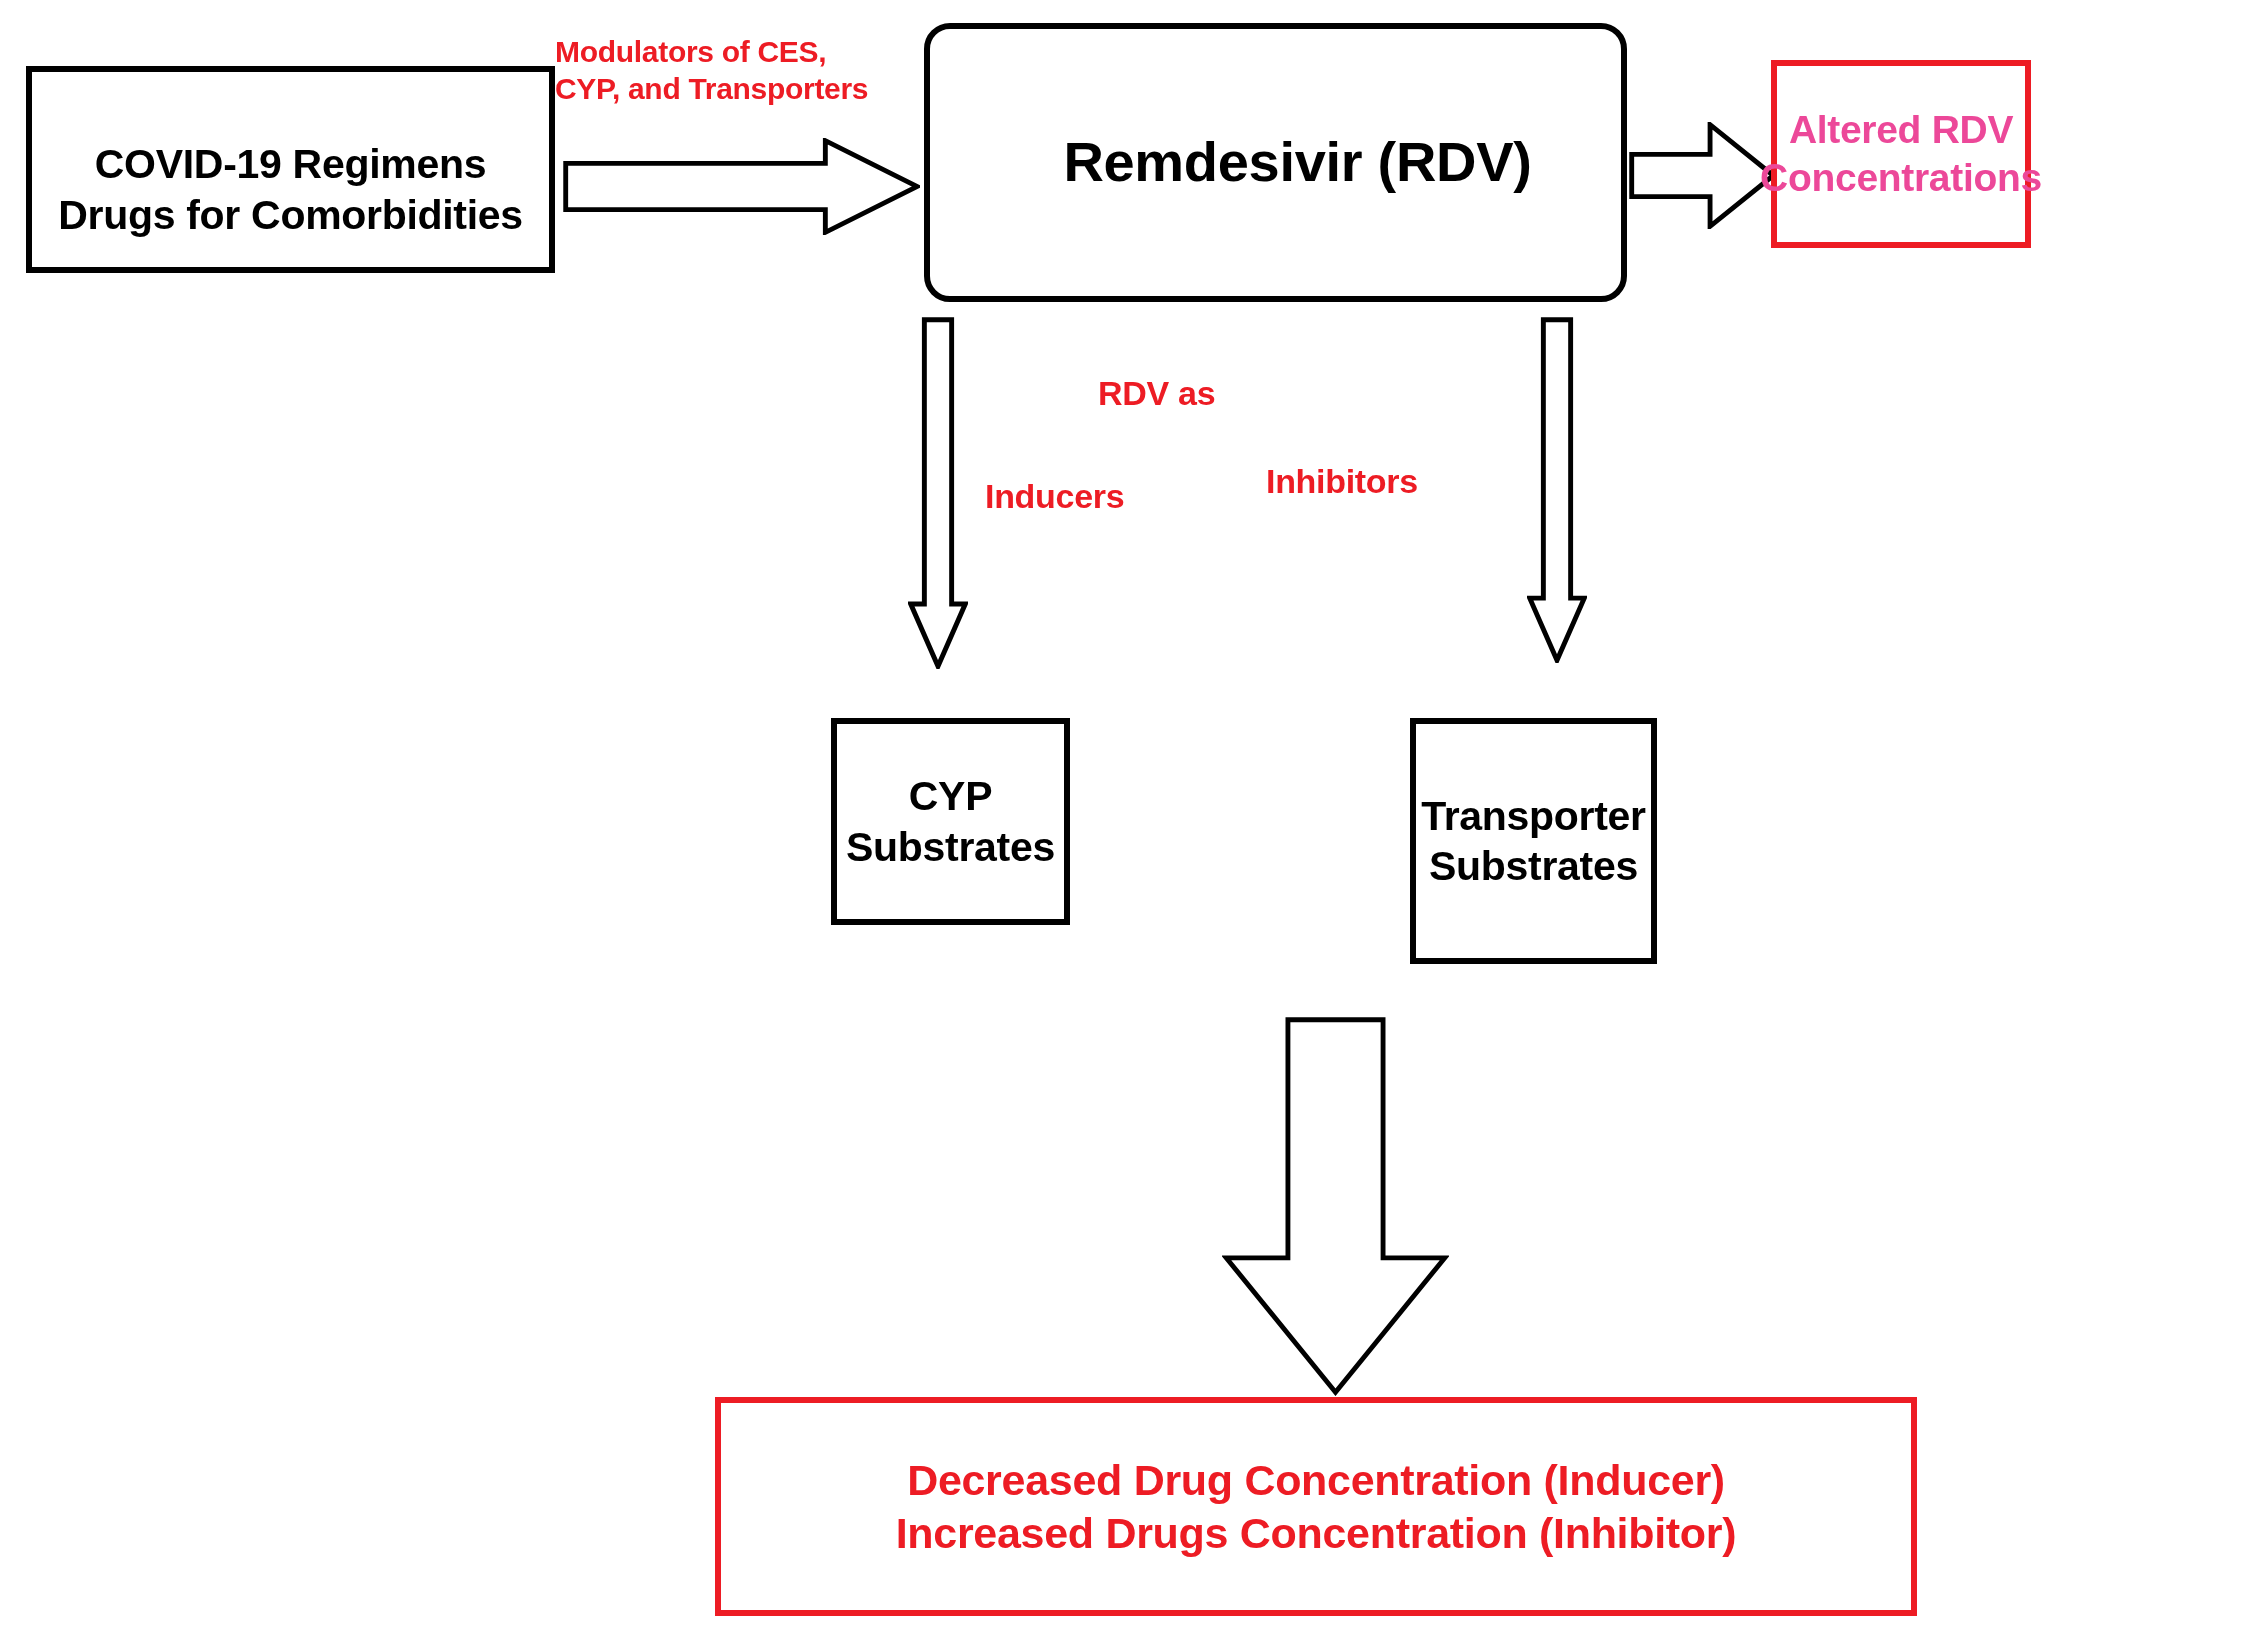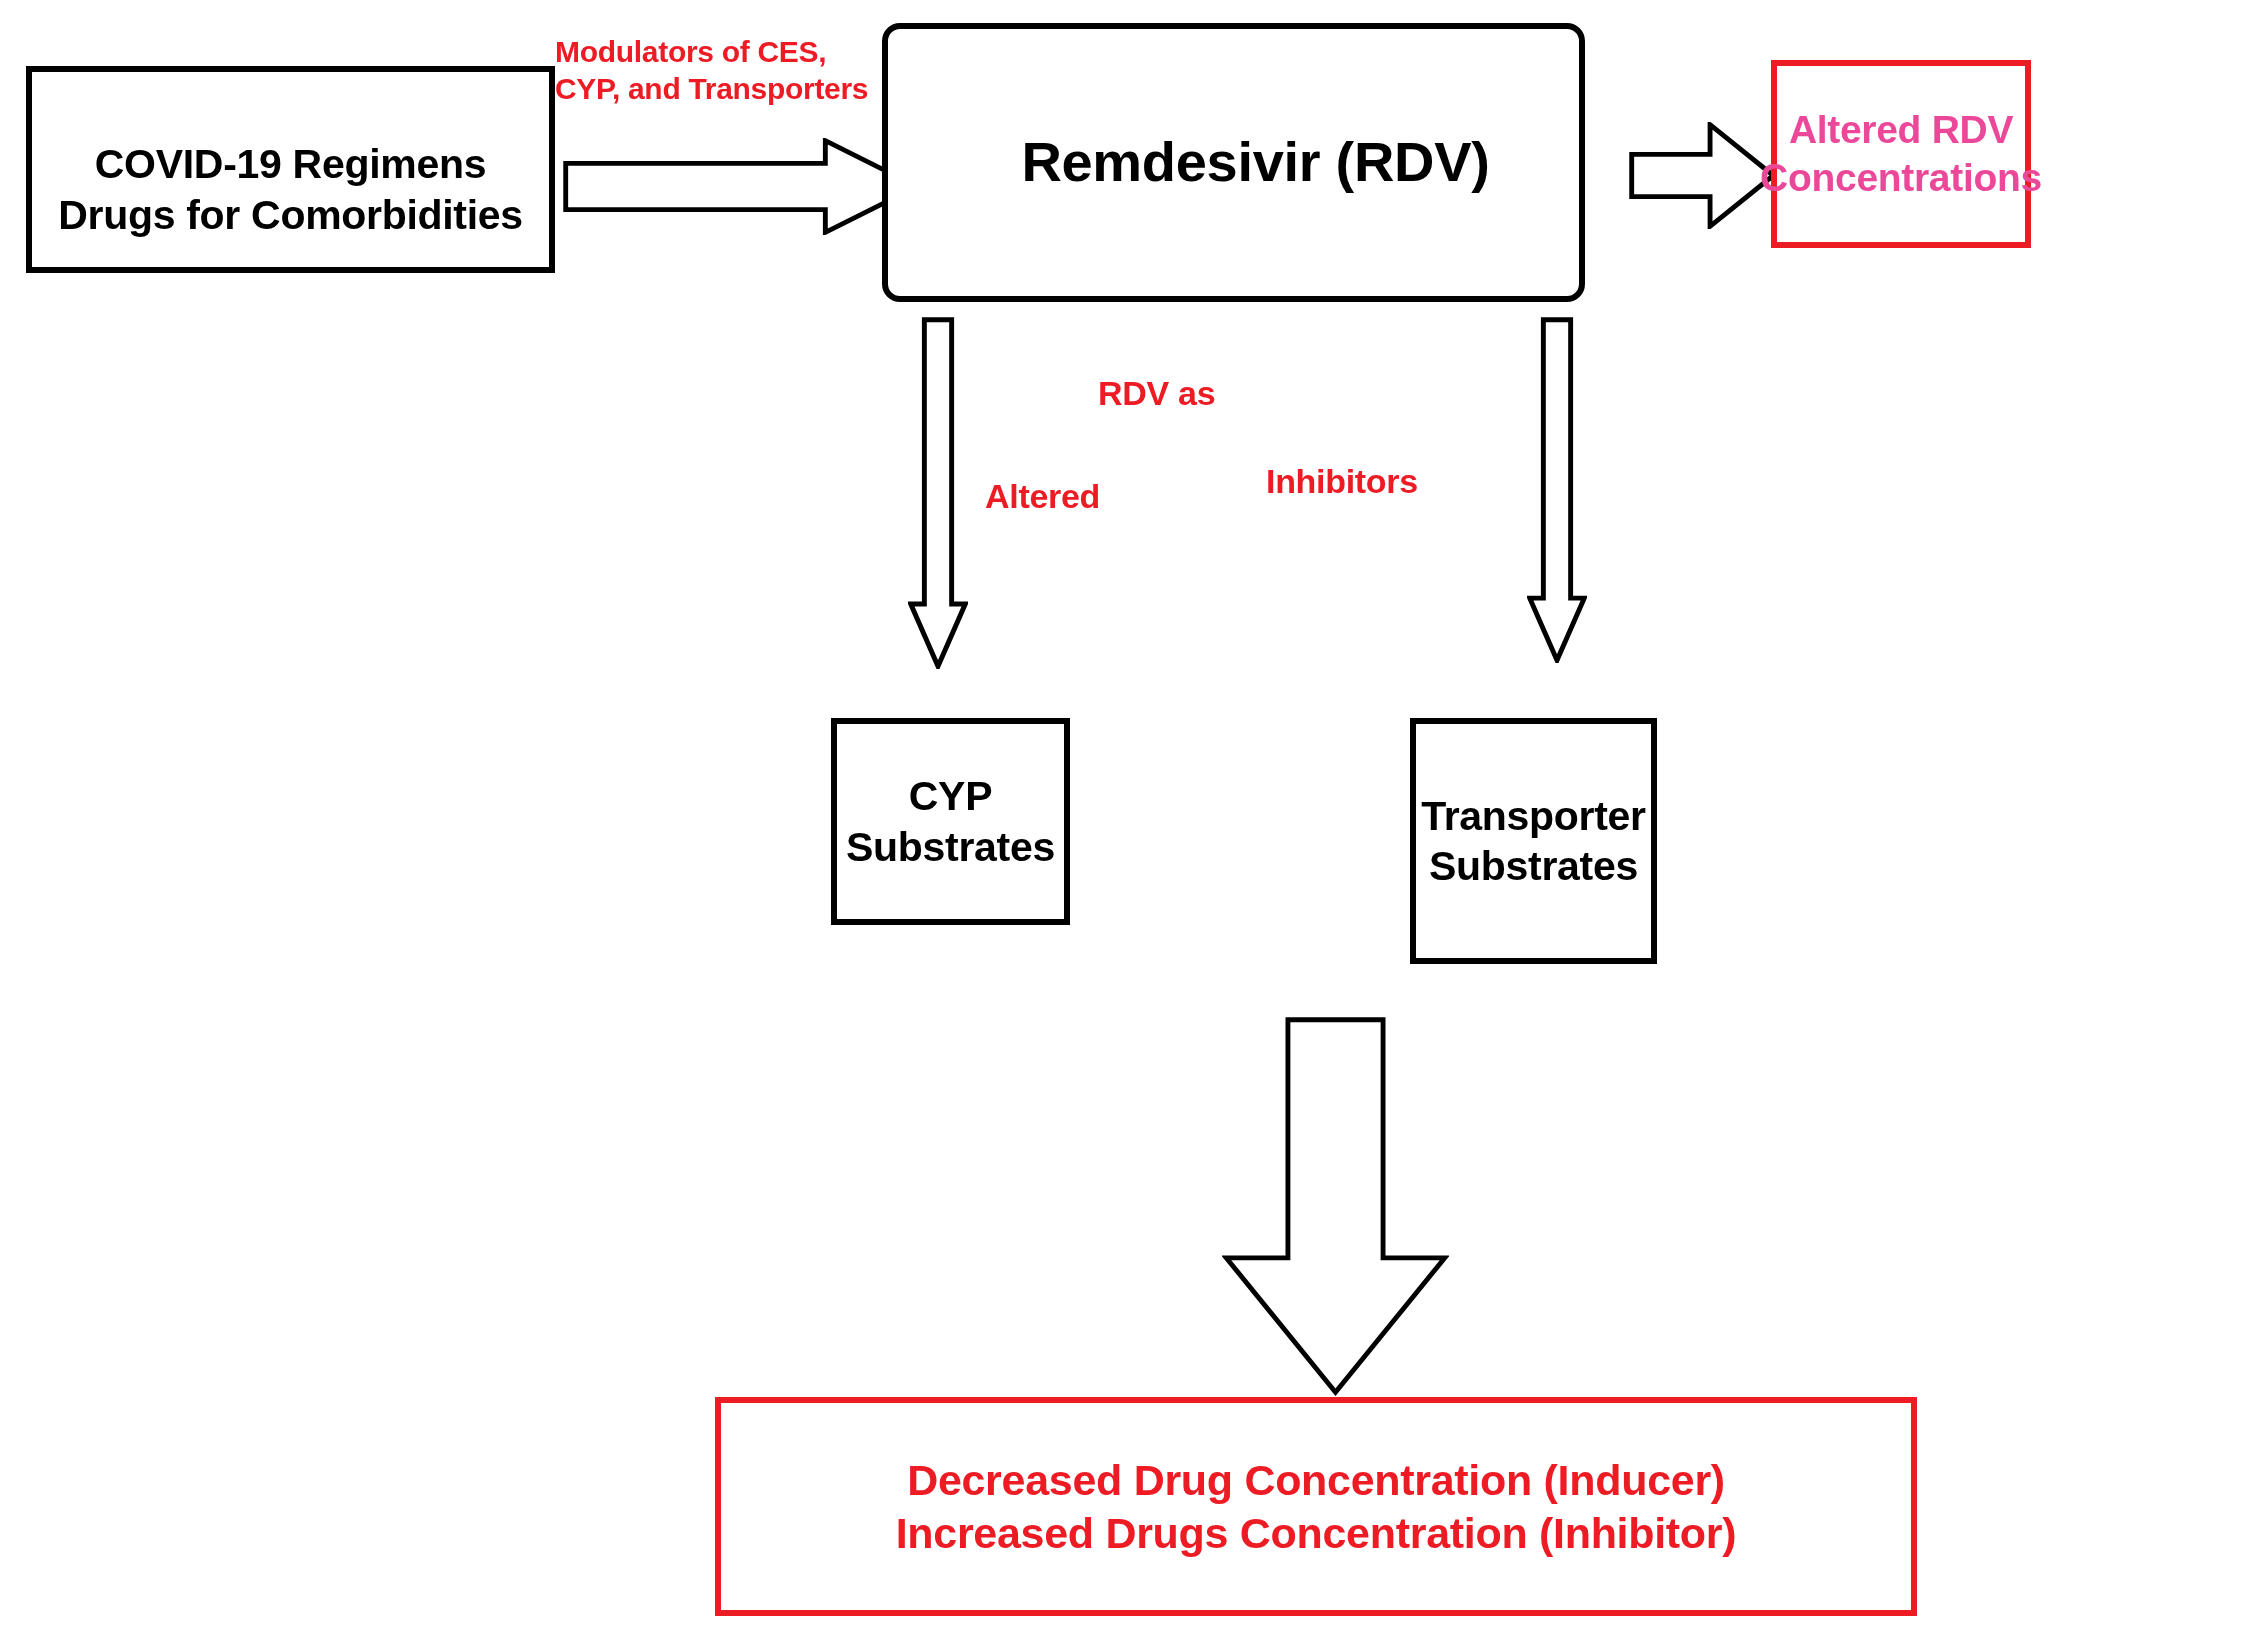--- a/index.html
+++ b/index.html
@@ -39,22 +39,22 @@
     border: 6px solid #ED1C24;
   }
 
   
   #node-covid {
     left: 26px;  top: 66px;  width: 529px;  height: 207px;
   }
   #node-covid .node-label { font-size: 41px; color: #000000; margin-top: 40px; }
 
   #node-remdesivir {
-    left: 882px; top: 23px;  width: 703px; height: 279px;
-    border-radius: 18px;
+    left: 924px; top: 23px;  width: 703px; height: 279px;
+    border-radius: 26px;
     padding-left: 44px;
   }
   #node-remdesivir .node-label { font-size: 56px; color: #000000; }
 
   #node-altered {
     left: 1771px; top: 60px; width: 260px; height: 188px;
   }
   #node-altered .node-label { font-size: 39px; color: #ec4899; }
 
   #node-cyp {
@@ -145,21 +145,21 @@
     </svg>
   </div>
 
   <div class="node box-red" id="node-altered">
     <div class="node-label" style="white-space: pre-line;">Altered RDV
 Concentrations</div>
   </div>
 
   <div class="annot" id="annot-rdvas">RDV as</div>
 
-  <div class="annot" id="annot-inducers">Altered</div>
+  <div class="annot" id="annot-inducers">Inducers</div>
 
   <div class="annot" id="annot-inhibitors">Inhibitors</div>
 
   <div class="arrow" id="arrow-inducers">
     <svg viewBox="0 0 110 650" width="60" height="352" preserveAspectRatio="none">
       <polygon points="30,5 80,5 80,530 105,530 55,645 5,530 30,530"></polygon>
     </svg>
   </div>
 
   <div class="arrow" id="arrow-inhibitors">

